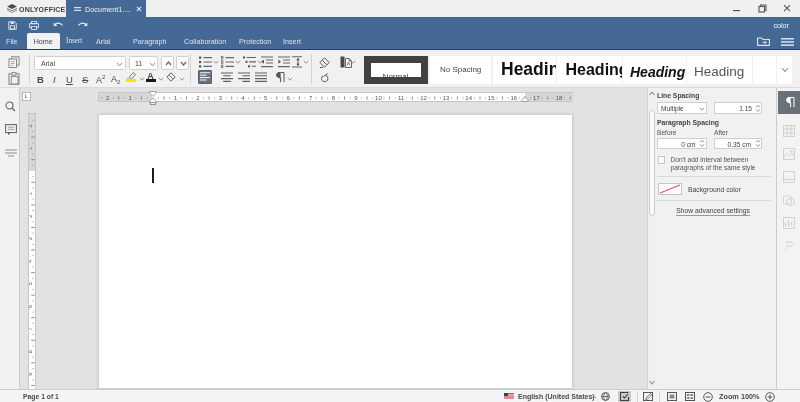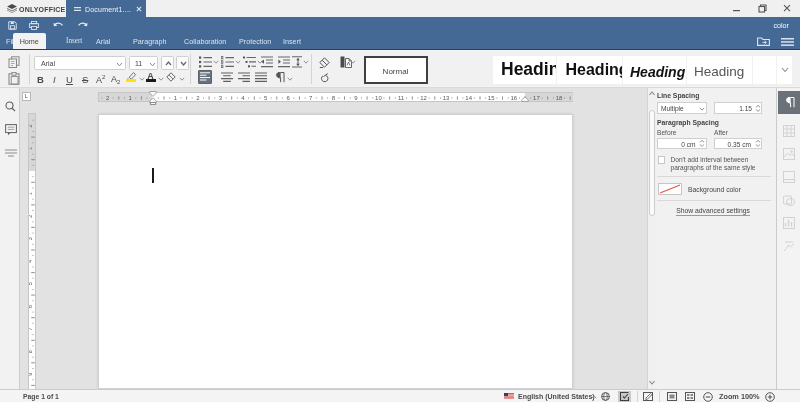--- a/index.html
+++ b/index.html
@@ -59,21 +59,21 @@
 </div>
 
 <div class="abs" style="left:0;top:33px;width:800px;height:17px;background:#446995;border-bottom:1px solid #2a3f5d;font-size:7.2px;color:#dbe3ee;">
   <span class="abs" style="left:6px;top:4px;">File</span>
   <span class="abs" style="left:66px;top:4px;font-family:Liberation Serif, serif;">Insert</span>
   <span class="abs" style="left:96px;top:4px;">Arial</span>
   <span class="abs" style="left:133px;top:4px;">Paragraph</span>
   <span class="abs" style="left:184px;top:4px;">Collaboration</span>
   <span class="abs" style="left:239px;top:4px;">Protection</span>
   <span class="abs" style="left:283px;top:4px;">Insert</span>
-  <div class="abs" style="left:13px;top:0;width:32.5px;height:16px;background:#f2f2f2;border-radius:2px 2px 0 0;color:#444;text-align:center;padding-top:4px;">Home</div>
+  <div class="abs" style="left:27px;top:0;width:32.5px;height:16px;background:#f2f2f2;border-radius:2px 2px 0 0;color:#444;text-align:center;padding-top:4px;">Home</div>
   <svg class="abs" style="left:757px;top:4px" width="13" height="9" viewBox="0 0 13 9">
     <path d="M0.6 1 H4.5 L6 2.5 H12.4 V8.4 H0.6 Z" fill="none" stroke="#dbe3ee" stroke-width="1.1"></path>
     <path d="M5.5 5.4 H9 M7.6 3.8 L9.4 5.4 L7.6 7" fill="none" stroke="#dbe3ee" stroke-width="1"></path>
   </svg>
   <svg class="abs" style="left:781px;top:4.5px" width="13" height="8" viewBox="0 0 13 8">
     <rect x="0" y="0" width="13" height="1.5" fill="#dbe3ee"></rect>
     <rect x="0" y="3.2" width="13" height="1.5" fill="#dbe3ee"></rect>
     <rect x="0" y="6.4" width="13" height="1.5" fill="#dbe3ee"></rect>
   </svg>
 </div>
@@ -222,22 +222,25 @@
     <path d="M7 9.5 L8.5 6 L10 9.5" fill="none" stroke="#555" stroke-width="0.8"></path>
   </svg>
   <svg class="abs" style="left:350px;top:10px" width="6" height="4" viewBox="0 0 6 4">
       <path d="M0.8 0.8 L3 3.2 L5.2 0.8" fill="none" stroke="#8a8a8a" stroke-width="0.9"></path>
     </svg>
   <svg class="abs" style="left:319px;top:22.5px" width="11" height="11" viewBox="0 0 11 11">
     <path d="M4 2.8 A3.2 3.2 0 1 0 6.5 2.4" fill="none" stroke="#555" stroke-width="1"></path>
     <path d="M4.5 3.5 L8.8 0.6" stroke="#555" stroke-width="1"></path>
   </svg>
 
-  <div class="abs" style="left:363.5px;top:5.5px;width:64px;height:28px;background:#fff;border:2px solid #404040;">
+  <div class="abs" style="left:363.5px;top:5.5px;width:64px;height:28px;background:#fff;border:7px solid #404040;">
     <div class="abs" style="left:0;top:9px;width:100%;text-align:center;font-size:8px;color:#444;">Normal</div>
+  </div>
+  <div class="abs" style="left:429.8px;top:5.5px;width:61.7px;height:28px;background:#fff;">
+    <div class="abs" style="left:0;top:9px;width:100%;text-align:center;font-size:8px;color:#444;white-space:nowrap;overflow:hidden;">No Spacing</div>
   </div>
   <div class="abs" style="left:492.5px;top:5.5px;width:63.5px;height:28px;background:#fff;overflow:hidden;">
     <div class="abs" style="left:8.5px;top:3.5px;font-size:17.5px;font-weight:bold;color:#111;white-space:nowrap;">Heading 1</div>
   </div>
   <div class="abs" style="left:557px;top:5.5px;width:64.5px;height:28px;background:#fff;overflow:hidden;">
     <div class="abs" style="left:8.5px;top:5.5px;font-size:16px;font-weight:bold;color:#111;white-space:nowrap;">Heading 2</div>
   </div>
   <div class="abs" style="left:622.5px;top:5.5px;width:63.5px;height:28px;background:#fff;overflow:hidden;">
     <div class="abs" style="left:7.5px;top:8px;font-size:14px;font-weight:bold;font-style:italic;color:#111;white-space:nowrap;">Heading 3</div>
   </div>

